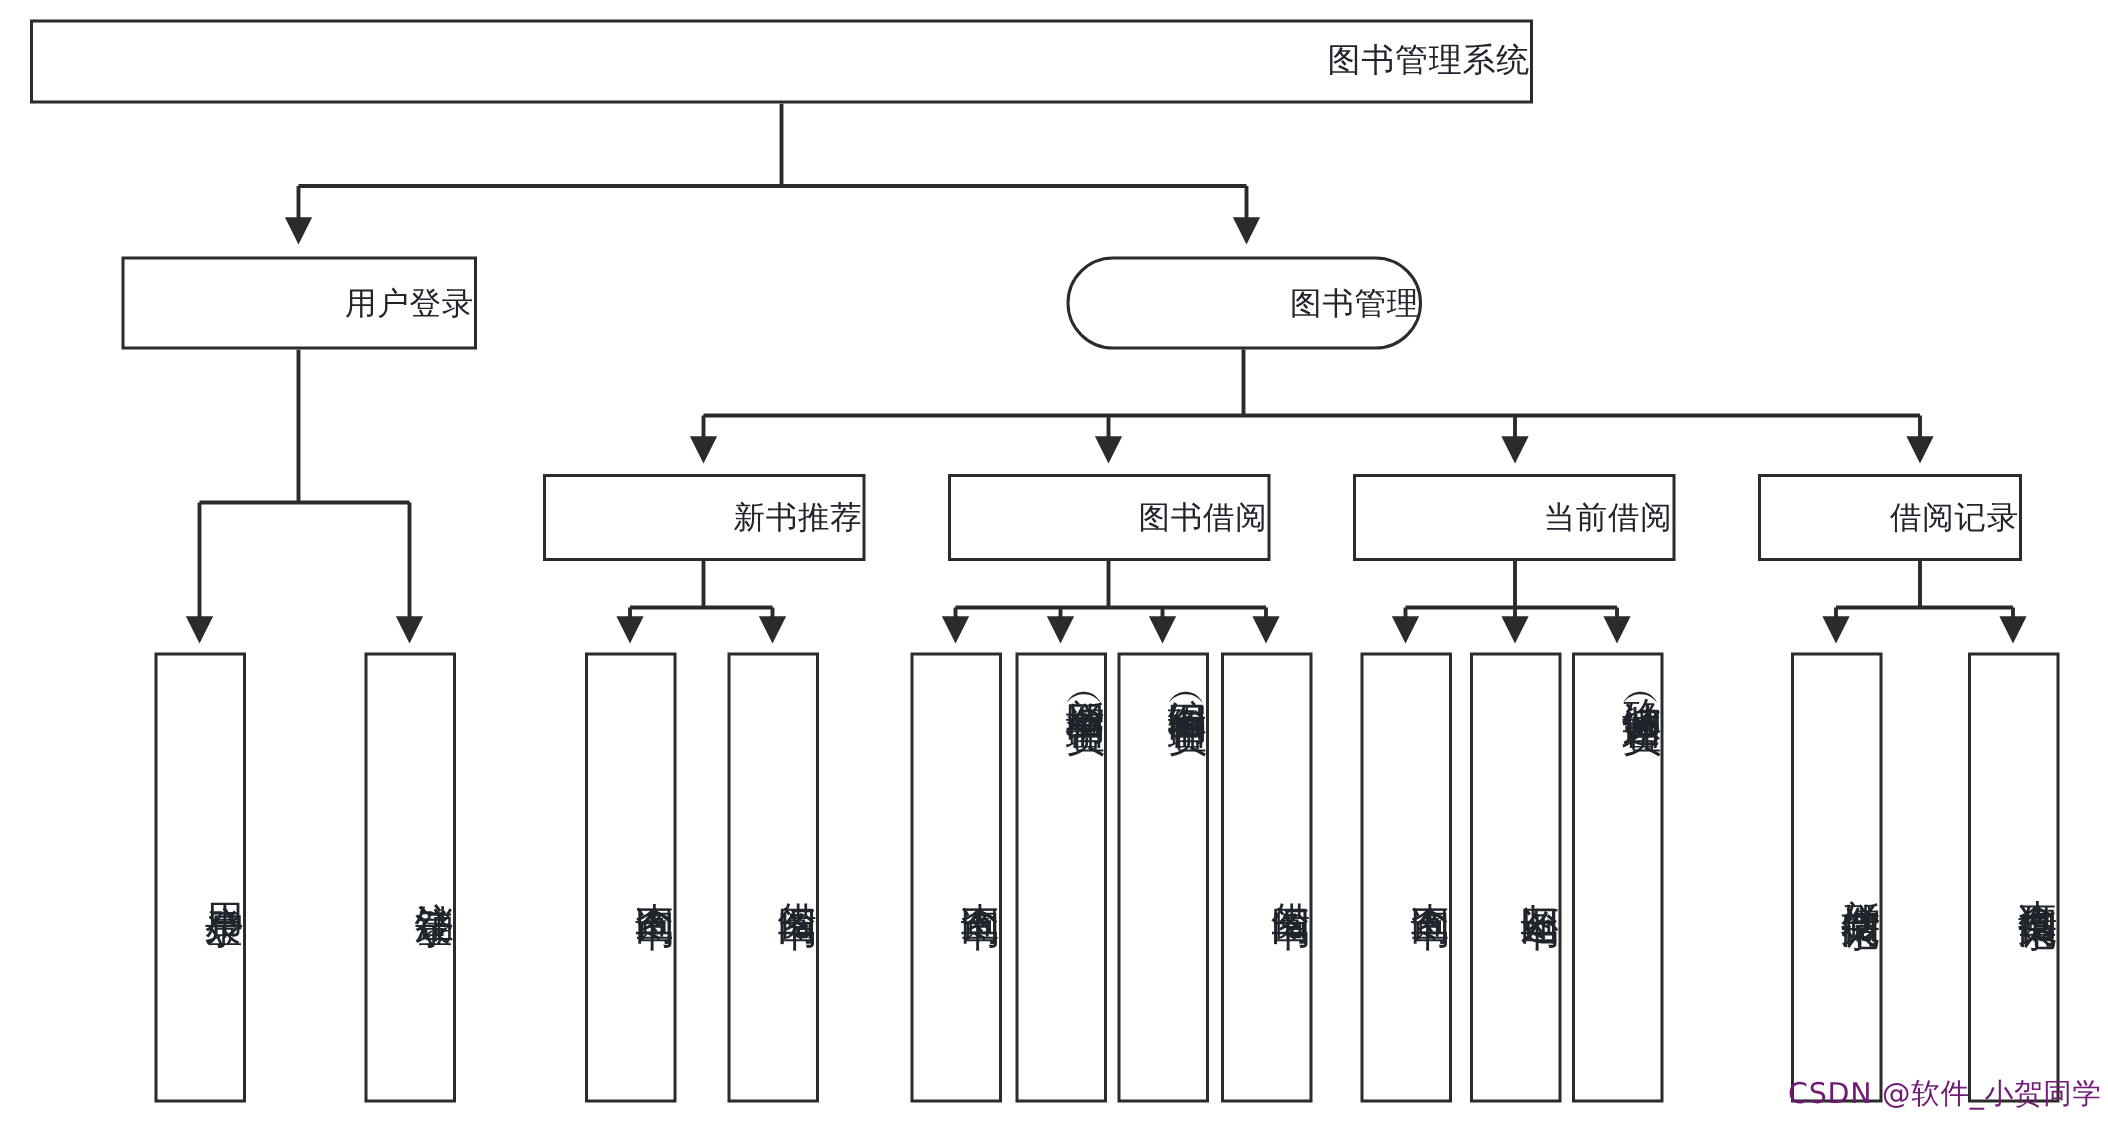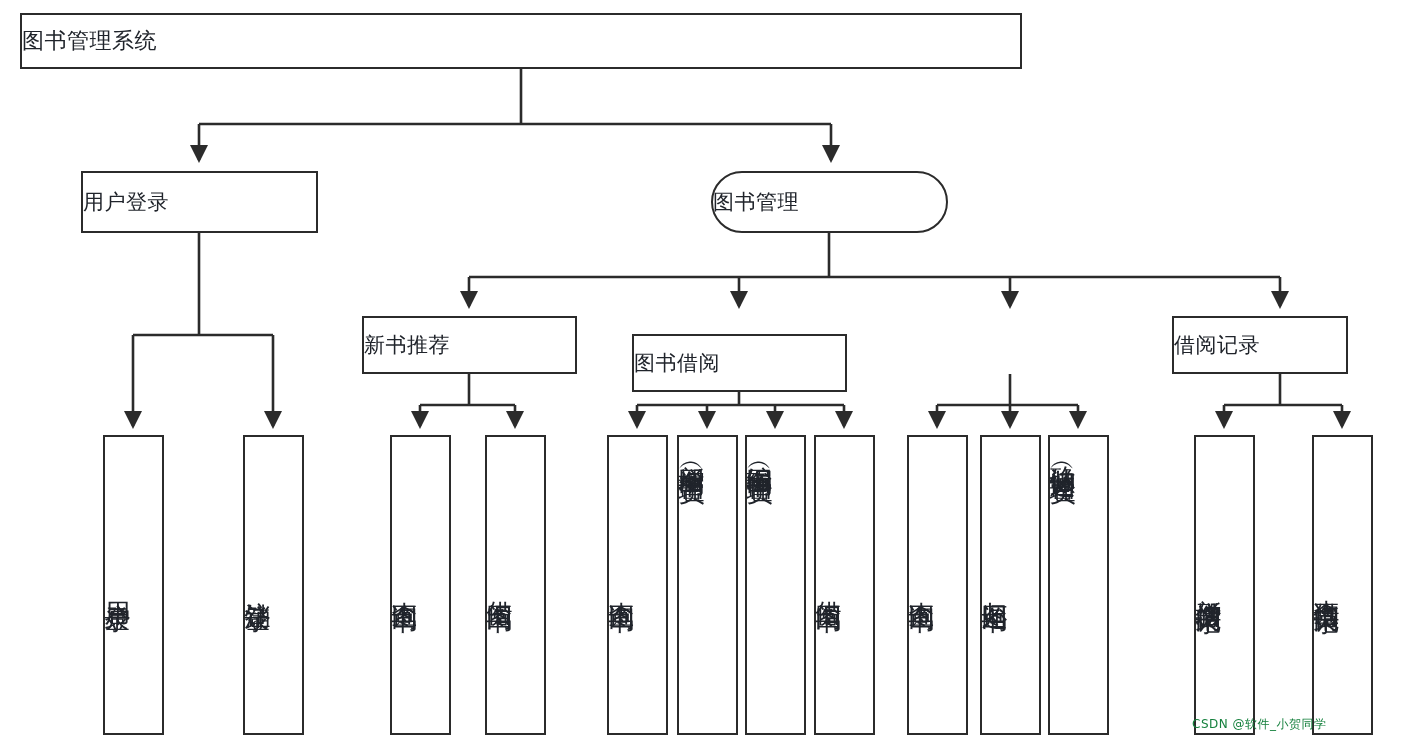--- a/index.html
+++ b/index.html
@@ -22,21 +22,21 @@
     height:747px;
     pointer-events:none;
   }
   .node{
     position:absolute;
     box-sizing:border-box;
     border:2px solid #2b2b2b;
     background:#ffffff;
     display:flex;
     align-items:center;
-    justify-content:flex-start;
+    justify-content:flex-end;
     text-align:center;
   }
   .node .label{
     display:block;
     line-height:1.18;
     letter-spacing:0.5px;
     color:#20242b;
   }
   
   .node.h .label{
@@ -56,22 +56,22 @@
     line-height:1.0;
     letter-spacing:2px;
     white-space:nowrap;
   }
   .node.v.mid{
     align-items:center;
     padding-top:0;
   }
   .watermark{
     position:absolute;
-    font-size:12px;
-    color:#15803d;
+    font-size:19px;
+    color:#701a75;
     white-space:nowrap;
     letter-spacing:0.5px;
   }
 </style>
 </head>
 <body>
 
 <div id="canvas">
 
   <svg id="edges" viewBox="0 0 1405 747" width="1405" height="747" xmlns="http://www.w3.org/2000/svg">
@@ -131,22 +131,25 @@
   <div class="node h" style="left:81px; top:171px; width:237px; height:62px;">
     <span class="label">用户登录</span>
   </div>
   <div class="node h" style="left:711px; top:171px; width:237px; height:62px;border-radius:31px;">
     <span class="label">图书管理</span>
   </div>
 
   <div class="node h" style="left:362px; top:316px; width:215px; height:58px;">
     <span class="label">新书推荐</span>
   </div>
-  <div class="node h" style="left:632px; top:316px; width:215px; height:58px;margin-top:18px;">
+  <div class="node h" style="left:632px; top:316px; width:215px; height:58px;">
     <span class="label">图书借阅</span>
+  </div>
+  <div class="node h" style="left:902px; top:316px; width:215px; height:58px;">
+    <span class="label">当前借阅</span>
   </div>
   <div class="node h" style="left:1172px; top:316px; width:176px; height:58px;">
     <span class="label">借阅记录</span>
   </div>
 
   <div class="node v mid" style="left:103px; top:435px; width:61px; height:300px;">
     <span class="label">用户登录</span>
   </div>
   <div class="node v mid" style="left:243px; top:435px; width:61px; height:300px;">
     <span class="label">注销登录</span>

